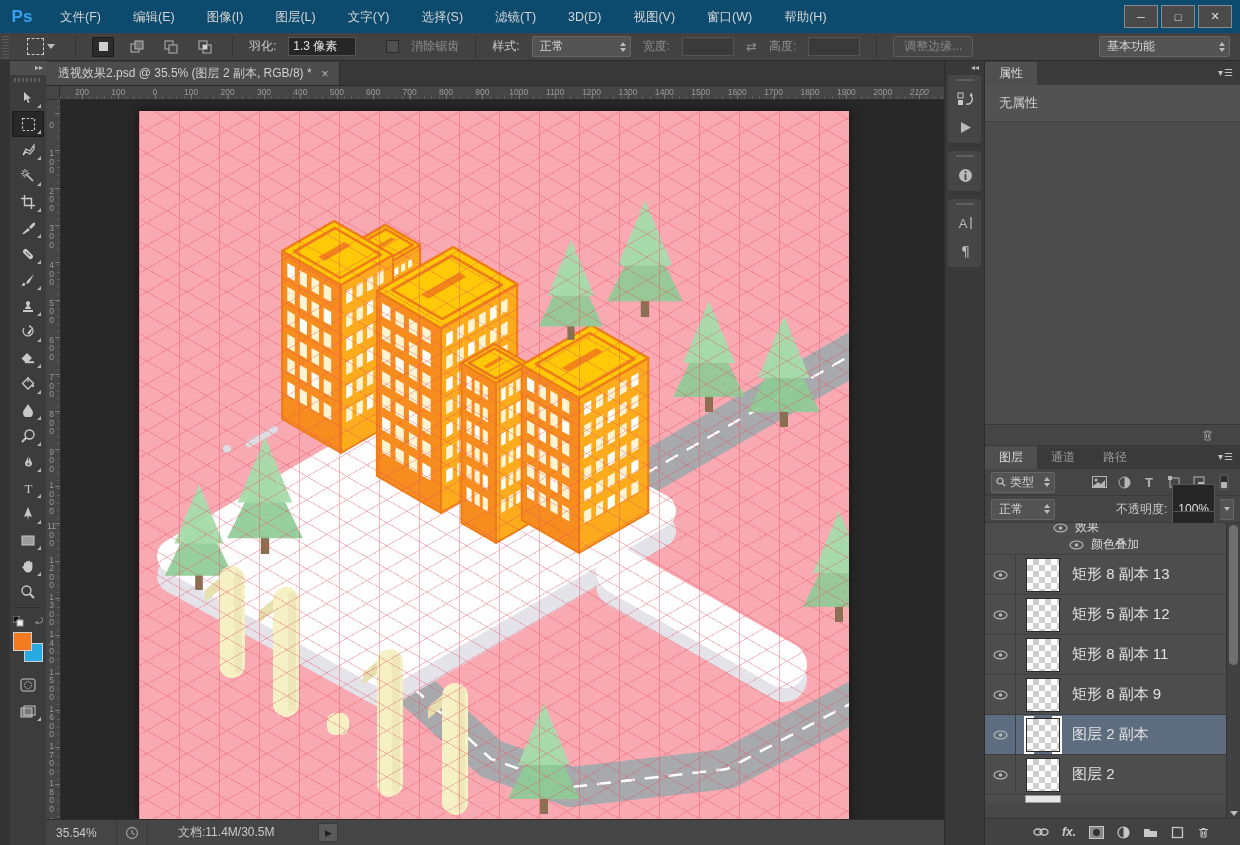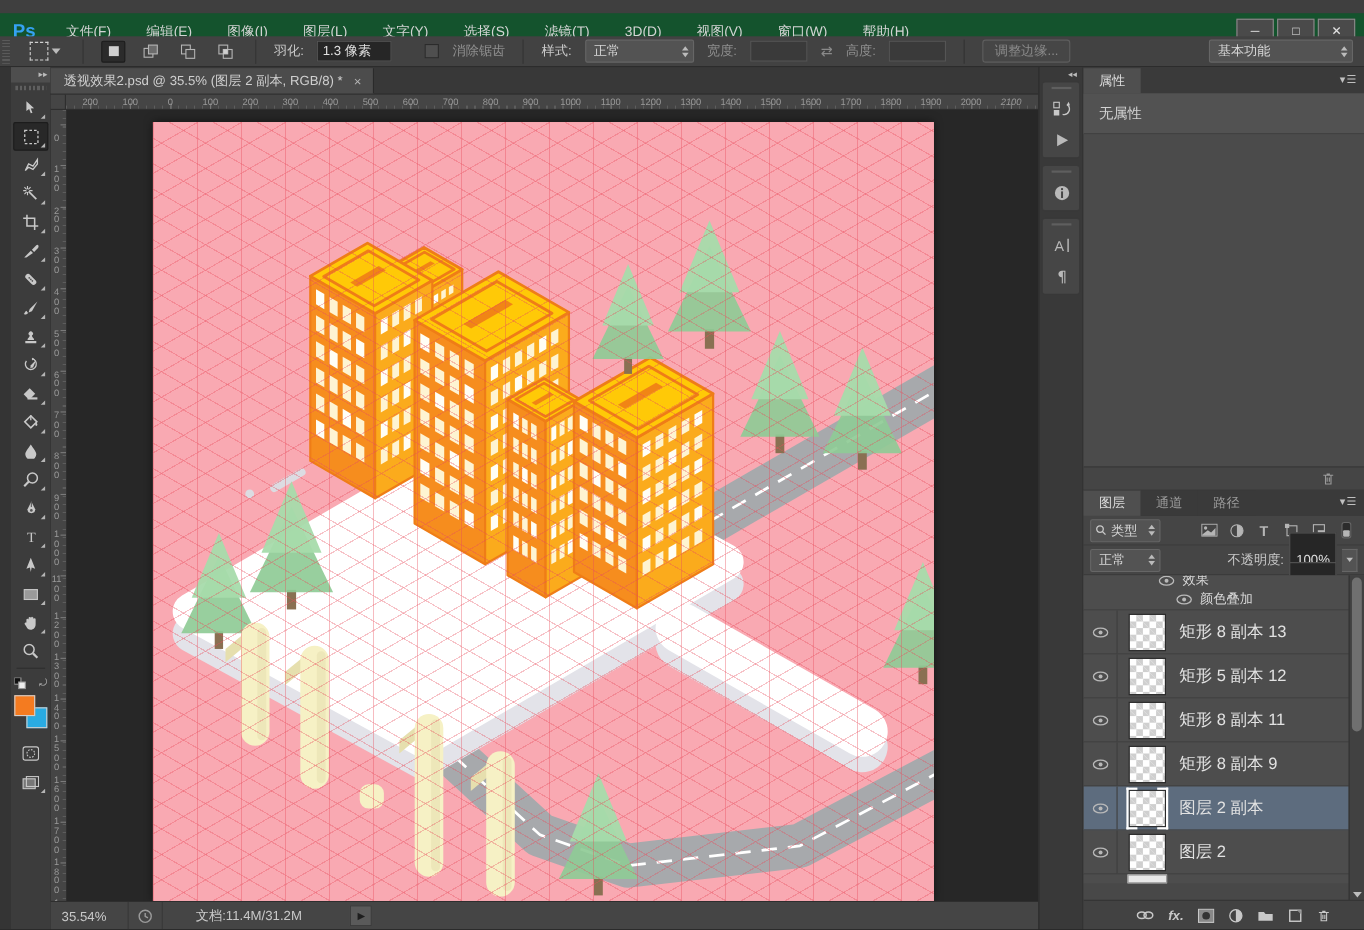--- a/index.html
+++ b/index.html
@@ -1,21 +1,21 @@
 <!DOCTYPE html>
 <html><head>
 <meta charset="utf-8">
 <style>
   html,body{margin:0;padding:0;background:#222;}
   #app{position:relative;width:1240px;height:845px;overflow:hidden;
        font-family:"Liberation Sans","DejaVu Sans",sans-serif;font-size:12px;
        color:#d9d9d9;background:#3f3f3f;user-select:none;}
   
-  .menubar{position:absolute;left:0;top:0;width:100%;height:33px;background:#14532d;
-           border-bottom:1px solid #282828;display:flex;align-items:center;margin-top:12px;}
+  .menubar{position:absolute;left:0;top:0;width:100%;height:33px;background:#0c4a6e;
+           border-bottom:1px solid #282828;display:flex;align-items:center;}
   .pslogo{width:44px;text-align:center;font-weight:bold;font-size:17px;color:#35a2f2;}
   .menuitems{display:flex;gap:0;}
   .menuitem{padding:0 16px;line-height:32px;color:#d4d4d4;font-size:12.5px;cursor:default;}
   .winbtns{position:absolute;right:8px;top:5px;display:flex;gap:3px;}
   .winbtn{width:32px;height:21px;border:1px solid #8a8a8a;background:#4a4a4a;color:#e2e2e2;
           display:flex;align-items:center;justify-content:center;font-size:11px;font-weight:bold;}
   
   .optionsbar{position:absolute;left:0;top:33px;width:100%;height:28px;background:#424242;
               border-bottom:1px solid #2c2c2c;display:flex;align-items:center;gap:12px;padding-left:2px;box-sizing:border-box;}
   .grip{width:7px;height:22px;background:repeating-linear-gradient(0deg,#5a5a5a 0 1px,transparent 1px 3px);margin-right:2px;}
@@ -852,21 +852,21 @@
     <div class="statusbar">
       <span class="zoomfield">35.54%</span>
       <div class="statussep"></div>
       <span class="statusicon">
         <svg width="14" height="14">
             <circle cx="7" cy="7" r="5.5" fill="none" stroke="#9a9a9a" stroke-width="1.3"></circle>
             <path d="M7 4 L7 7 L9.5 8.5" stroke="#9a9a9a" stroke-width="1.3" fill="none"></path>
           </svg>
       </span>
       <div class="statussep"></div>
-      <span class="docinfo">文档:11.4M/31.2M</span>
+      <span class="docinfo">文档:11.4M/30.5M</span>
       <div class="statusplay">▶</div>
     </div>
   </div>
 
   <div class="icondock">
     <div class="dockhead">◂◂</div>
     <div id="dock-groups">
         <div class="dockgroup">
           <div class="dockgrip"></div>
           <div class="dockbtn">

